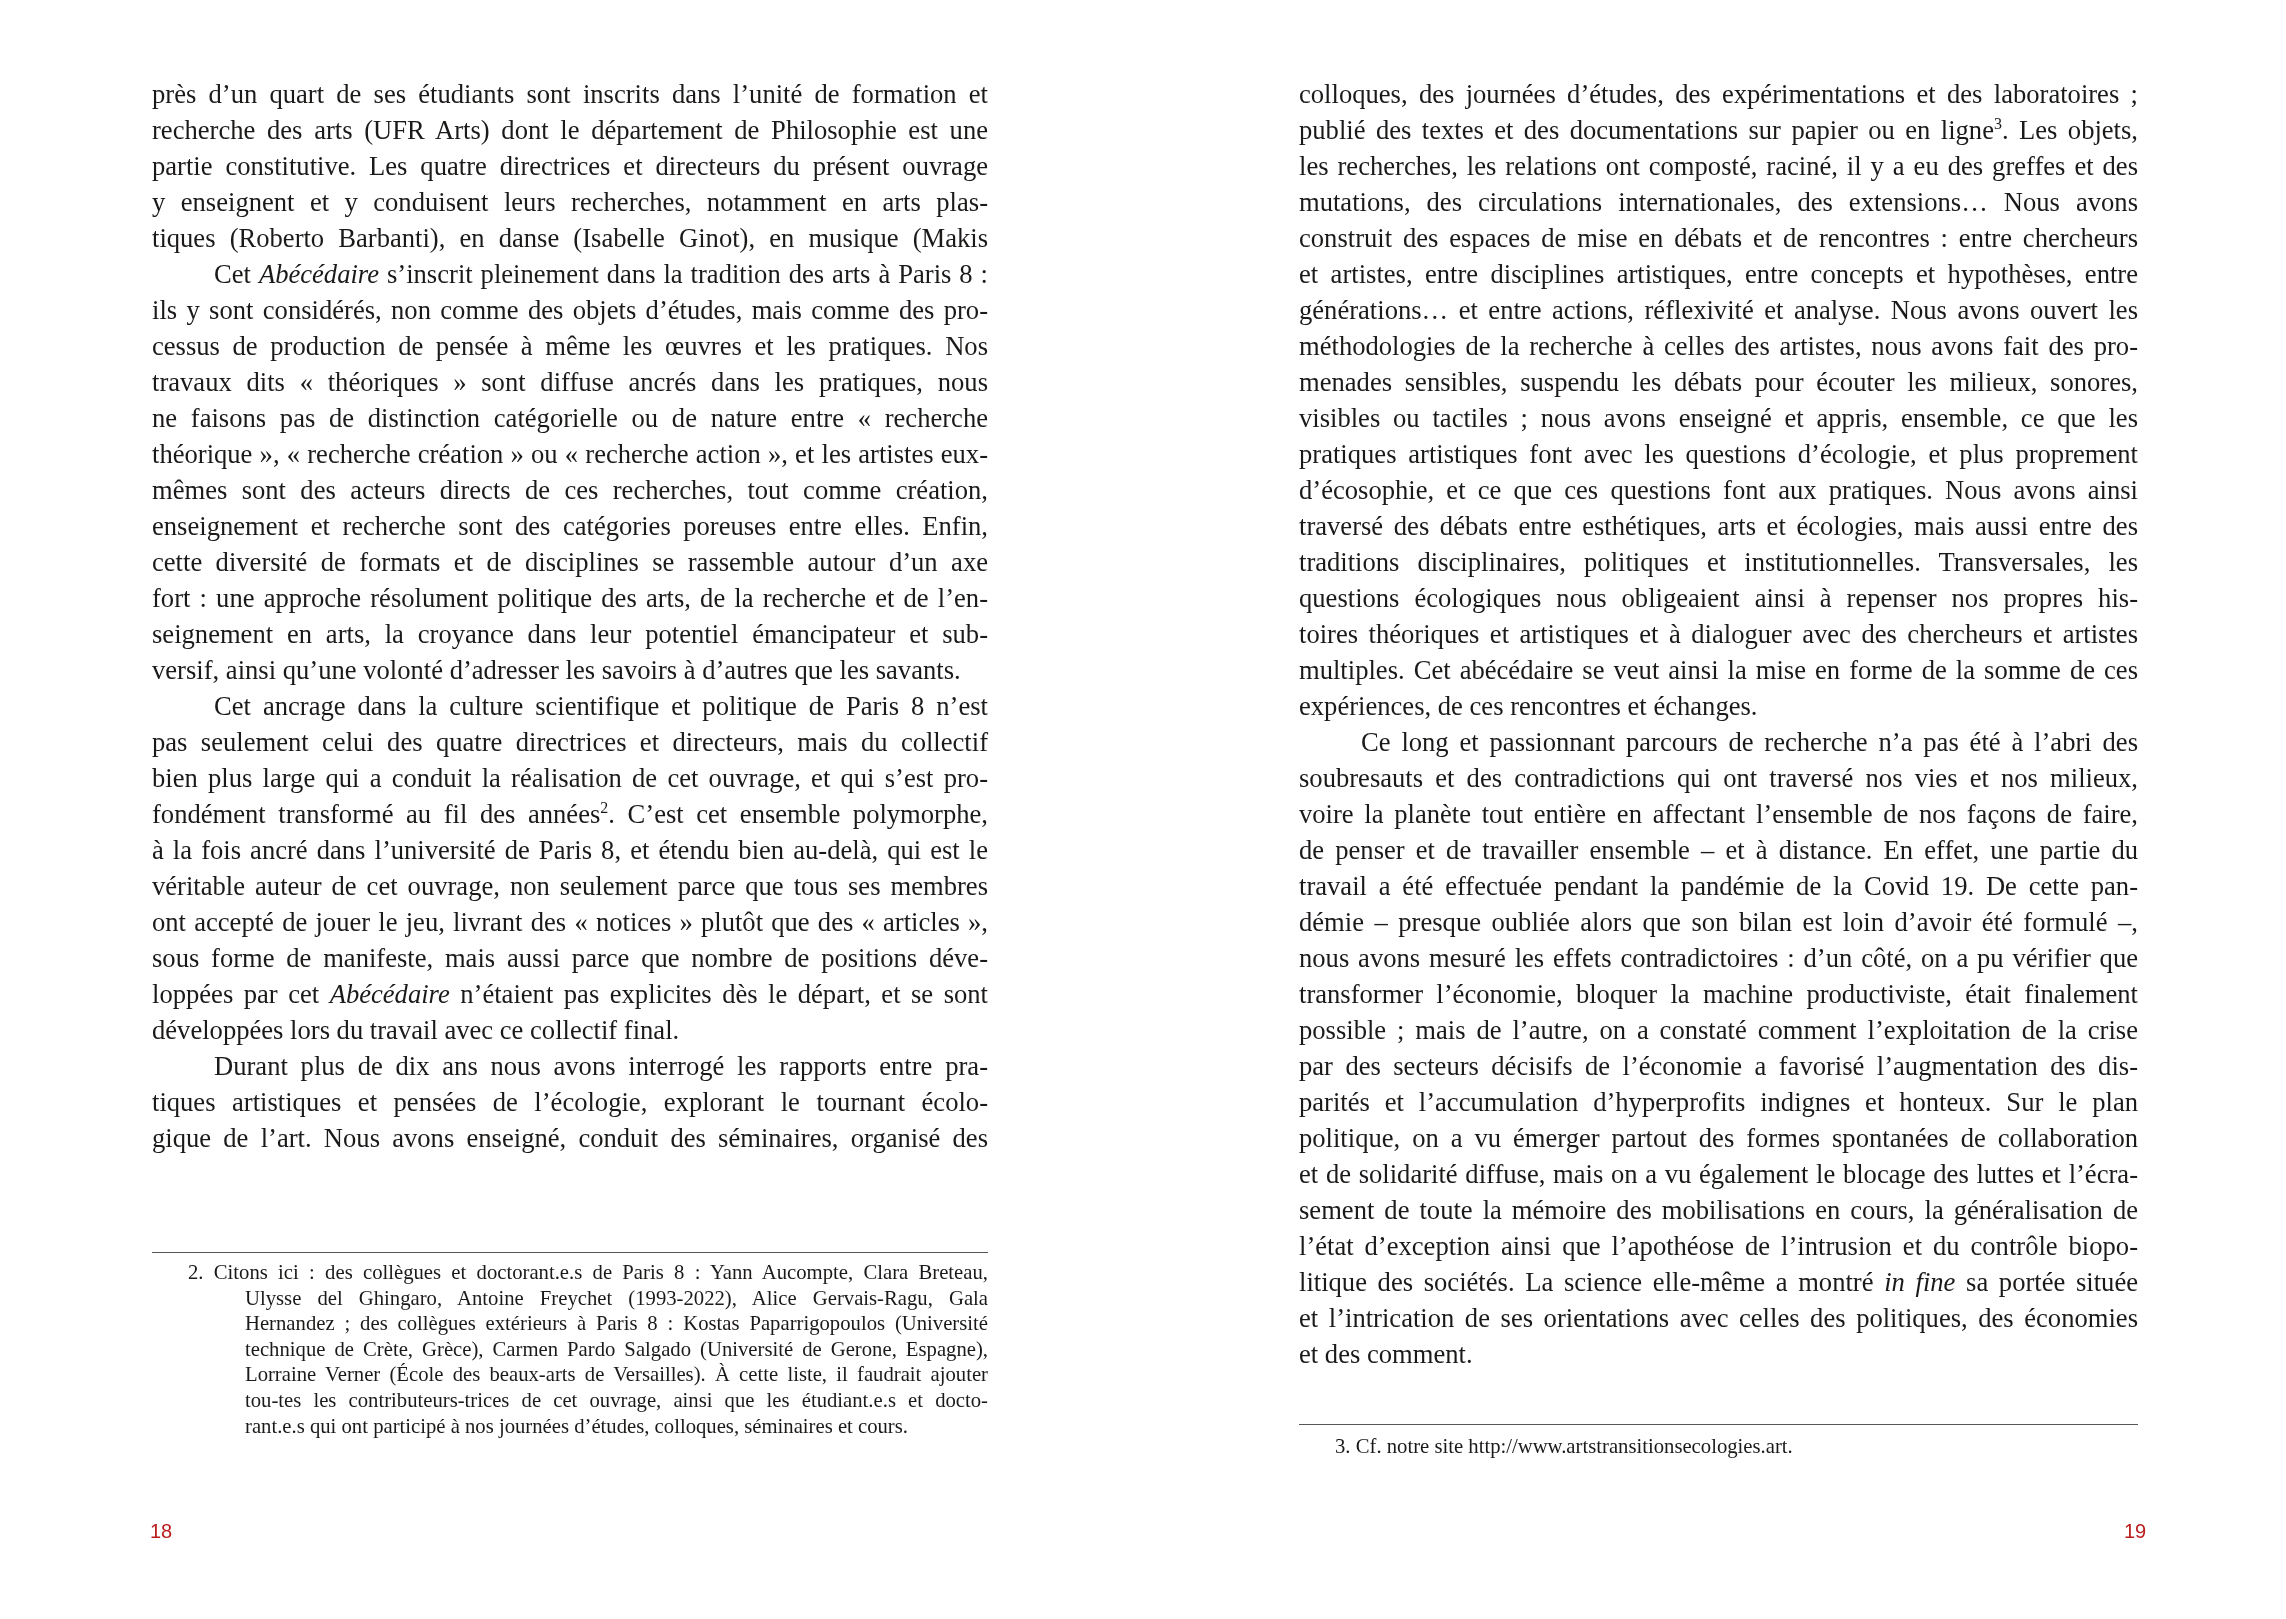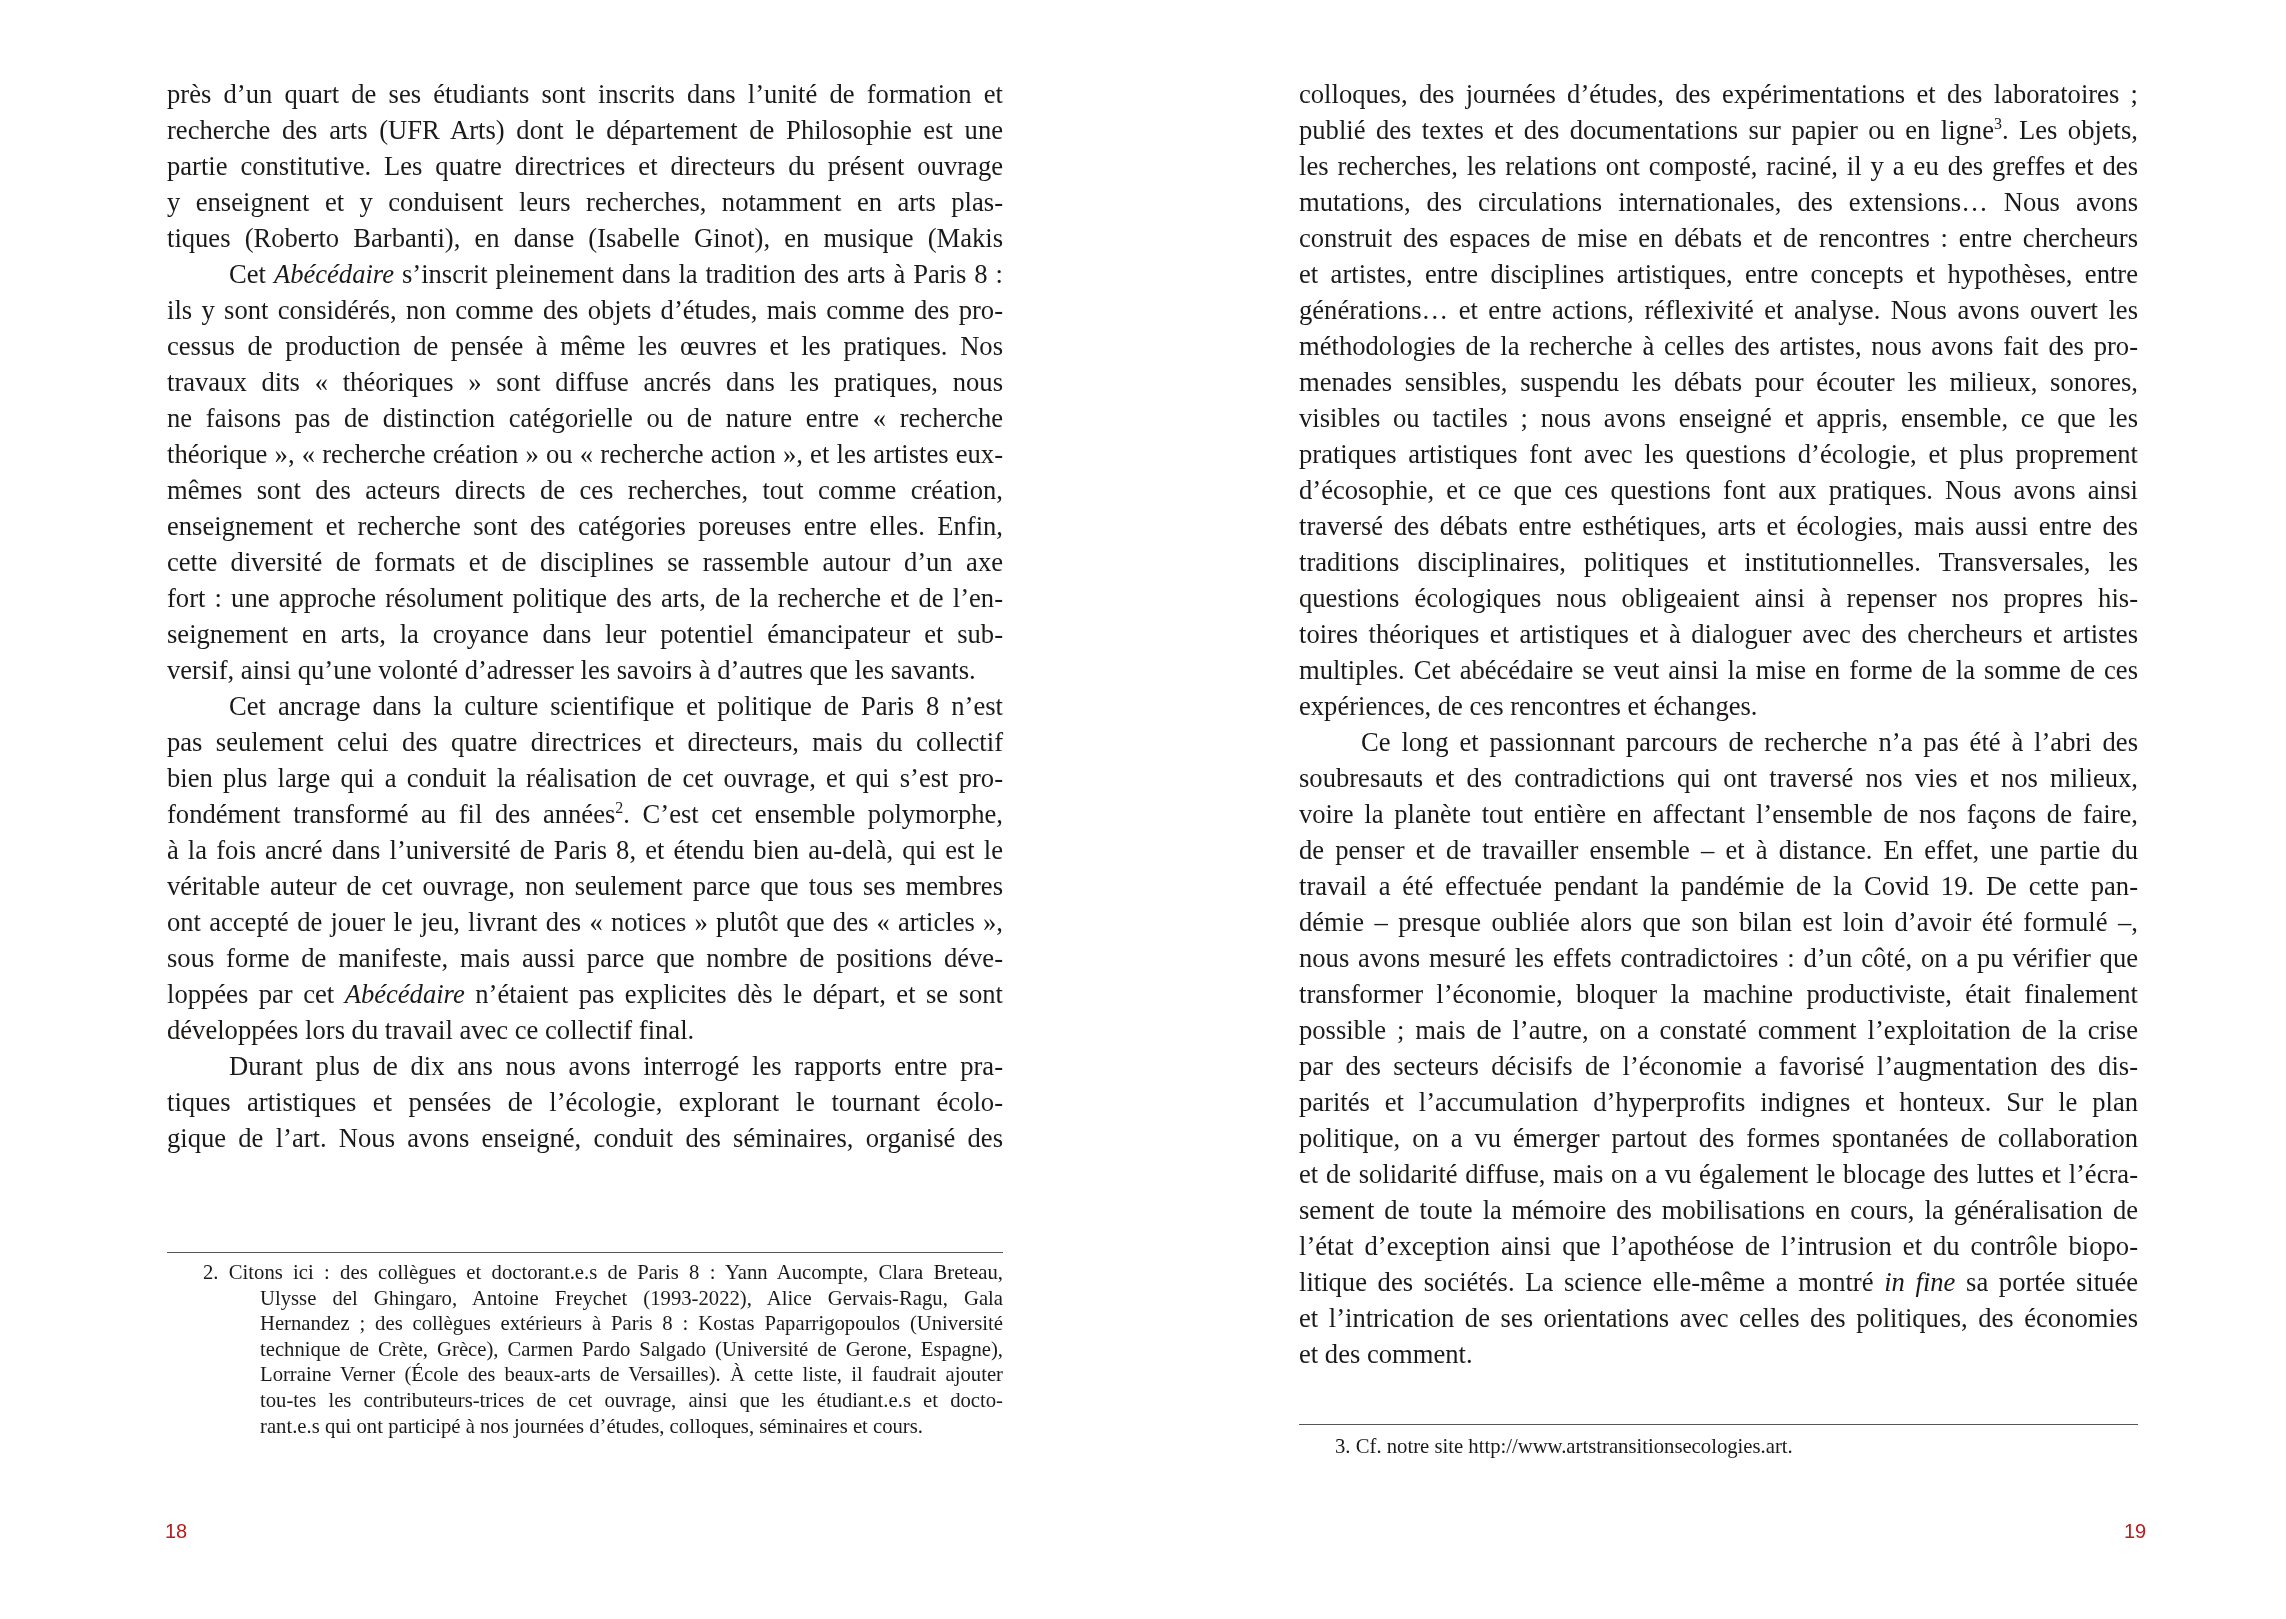--- a/index.html
+++ b/index.html
@@ -1,18 +1,18 @@
 <!DOCTYPE html>
 <html><head>
 <meta charset="utf-8">
 <style>
   html, body { margin: 0; padding: 0; background: #ffffff; }
   body { width: 2286px; height: 1619px; position: relative; overflow: hidden; color: #1c1a19; }
   .page { position: absolute; top: 0; height: 1619px; }
-  .page-left { left: 15px; width: 1143px; }
+  .page-left { left: 0; width: 1143px; }
   .page-right { left: 1143px; width: 1144px; }
   .col { position: absolute; font-family: "Liberation Serif", "DejaVu Serif", serif; font-size: 26.6px; }
   .page-left .col { left: 152px; width: 836px; }
   .page-right .col { left: 156px; width: 839px; }
   .body-text { top: 76px; }
   .line { height: 36px; line-height: 36px; white-space: nowrap; text-align: justify; text-align-last: justify; overflow: visible; }
   .line.last { text-align: left; text-align-last: left; }
   .line.indent { padding-left: 62px; }
   .line i { font-style: italic; }
   .line sup, .fn-line sup { font-size: 0.6em; line-height: 0; vertical-align: 0.6em; }

